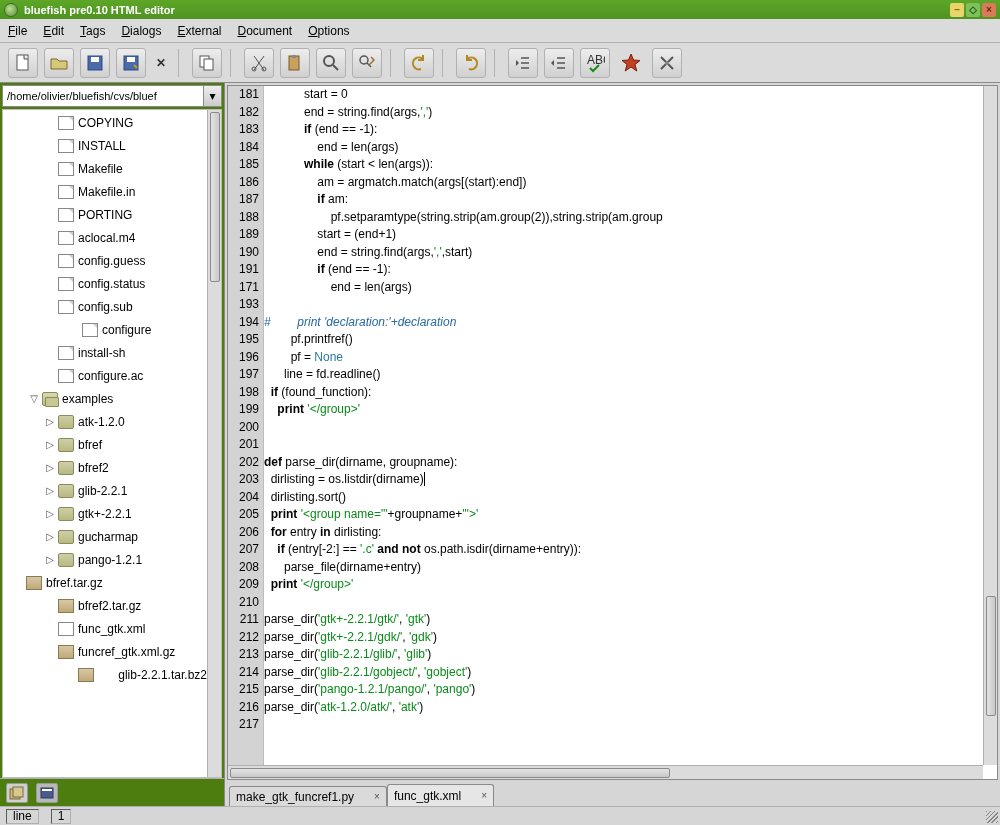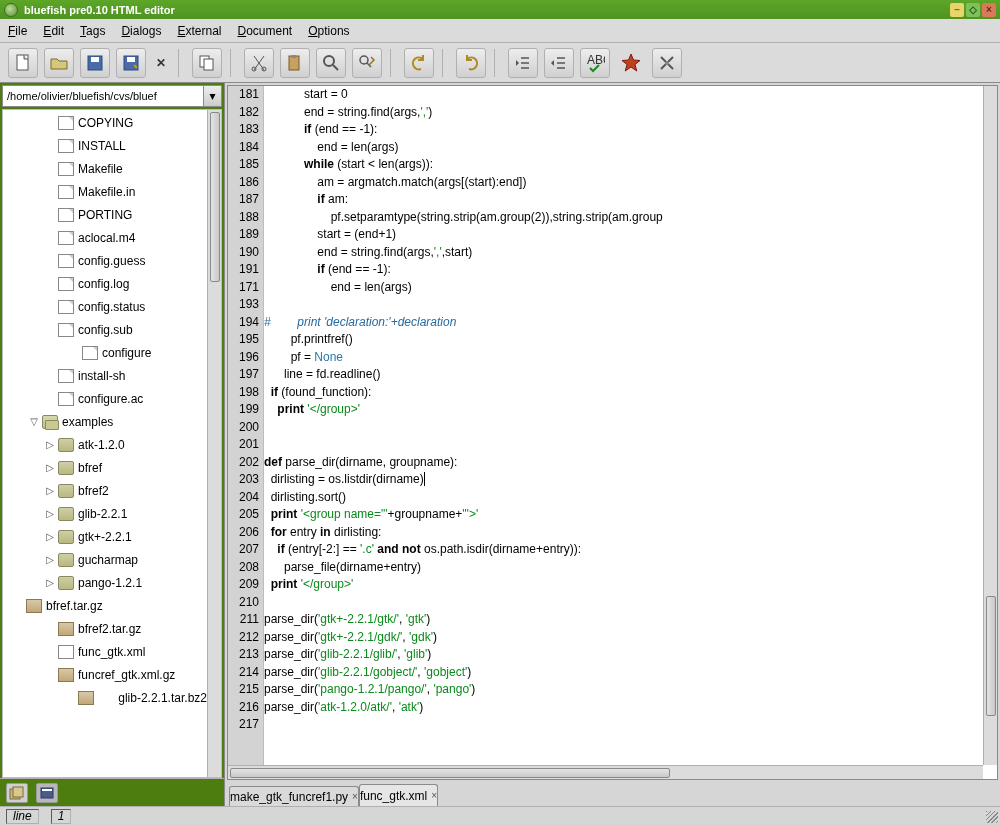--- a/index.html
+++ b/index.html
@@ -59,26 +59,26 @@
 .code .str { color: #0a8a1a; }
 .code .cmt { color: #266aa0; font-style: italic; }
 .code .none { color: #2a7aa8; }
 .editor-wrap .vscroll { top: 0; bottom: 14px; }
 .editor-wrap .hscroll { position: absolute; left: 0; right: 14px; bottom: 0; height: 14px; background: #dcdcdc; border-top: 1px solid #b0b0b0; }
 .editor-wrap .hscroll .thumb { position: absolute; top: 2px; bottom: 1px; background: linear-gradient(#e4e4e4,#c8c8c8); border: 1px solid #8a8a8a; border-radius: 2px; }
 .caret { border-right: 1px solid #000; }
 
 
 .tabbar { height: 24px; display: flex; align-items: end; padding-left: 4px; gap: 0; }
-.tab { height: 20px; border: 1px solid #8a8a8a; border-bottom: none; border-radius: 3px 3px 0 0; background: #dadada; padding: 0 0; display: flex; align-items: center; gap: 4px; cursor: pointer; font-size: 11px; }
+.tab { height: 20px; border: 1px solid #8a8a8a; border-bottom: none; border-radius: 3px 3px 0 0; background: #dadada; padding: 0 6px; display: flex; align-items: center; gap: 20px; cursor: pointer; font-size: 11px; }
 .tab.active { background: #e6e6e6; height: 22px; }
 .tab .x { font-size: 10px; color: #555; cursor: pointer; }
 
 
-.statusbar { position: absolute; bottom: 0; left: 0; right: 0; height: 19px; background: #d6d6d6; border-top: 1px solid #b0b0b0; display: flex; align-items: center; padding: 0 6px; gap: 12px; font-size: 11px; font-style: italic; }
+.statusbar { position: absolute; bottom: 0; left: 0; right: 0; height: 19px; background: #d6d6d6; border-top: 1px solid #b0b0b0; display: flex; align-items: center; padding: 0 6px; gap: 12px; font-size: 11px; }
 .status-cell { border: 1px inset #b0b0b0; padding: 0 6px; height: 15px; display: flex; align-items: center; }
 .grip { position: absolute; right: 2px; bottom: 2px; width: 12px; height: 12px; background: repeating-linear-gradient(135deg,#888 0 1px,transparent 1px 3px); }
 </style>
 </head>
 <body>
 
 <div class="titlebar">
   <span class="icon"></span>
   <span class="title">bluefish pre0.10 HTML editor</span>
   <span class="winbtn min">–</span>
@@ -238,25 +238,20 @@
           </div>
           <div class="tree-item" style="padding-left: 40px;">
             <span class="expander"></span>
             <span class="icon file"></span>
             <span>aclocal.m4</span>
           </div>
           <div class="tree-item" style="padding-left: 40px;">
             <span class="expander"></span>
             <span class="icon file"></span>
             <span>config.guess</span>
-          </div>
-          <div class="tree-item" style="padding-left: 40px;">
-            <span class="expander"></span>
-            <span class="icon file"></span>
-            <span>config.log</span>
           </div>
           <div class="tree-item" style="padding-left: 40px;">
             <span class="expander"></span>
             <span class="icon file"></span>
             <span>config.status</span>
           </div>
           <div class="tree-item" style="padding-left: 40px;">
             <span class="expander"></span>
             <span class="icon file"></span>
             <span>config.sub</span>

